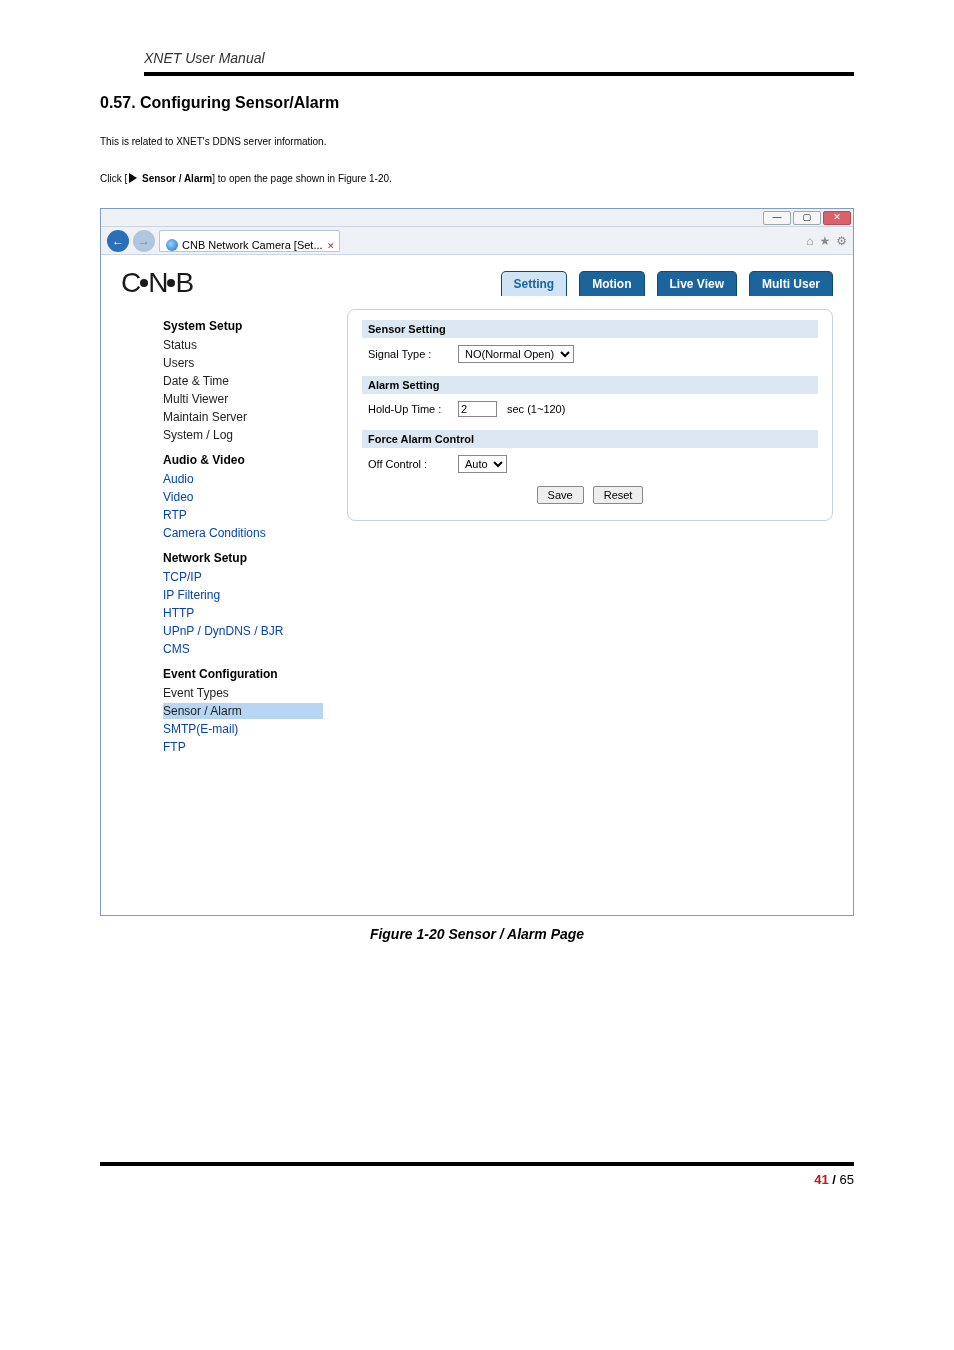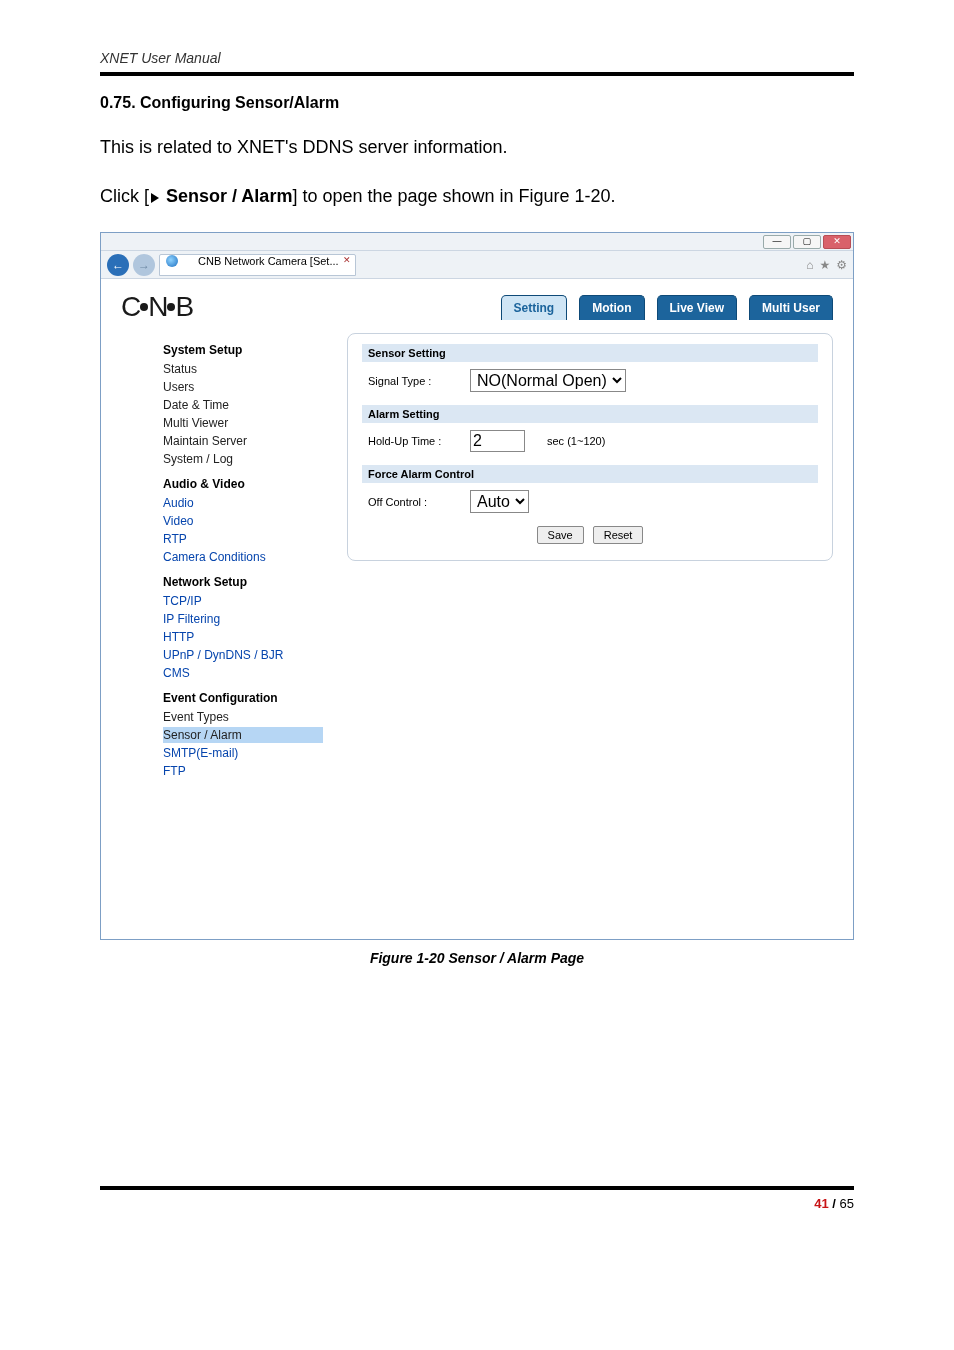--- a/index.html
+++ b/index.html
@@ -14,28 +14,29 @@
   .page {
     padding: 50px 100px 30px 100px;
   }
   .doc-header {
     font-style: italic;
     color: #333;
     font-size: 14px;
     padding-bottom: 6px;
     border-bottom: 4px solid #000;
     margin-bottom: 18px;
+    margin-left: 44px;
   }
   .section-title {
     font-weight: bold;
     font-size: 16px;
     margin: 6px 0 10px 0;
   }
   .body-text {
-    font-size: 18px;
+    font-size: 10px;
     margin: 22px 0;
     line-height: 1.5;
   }
   .tri {
     display: inline-block;
     width: 0; height: 0;
     border-top: 5px solid transparent;
     border-bottom: 5px solid transparent;
     border-left: 8px solid #000;
     margin: 0 2px 0 2px;
@@ -110,22 +111,22 @@
     font-size:0;
   }
   .url-icons { color: #777; letter-spacing: 1px; }
   .tab-box {
     height: 22px;
     background: #fff;
     border: 1px solid #b8c6d6;
     border-radius: 2px 2px 0 0;
     padding: 0 16px 0 6px;
     display: flex;
-    align-items: flex-start;
-    gap: 20px;
+    align-items: flex-end;
+    gap: 4px;
     position: relative;
     white-space: nowrap;
   }
   .tab-x { position: absolute; right: 4px; color: #a33; font-size: 9px; }
   .right-icons { margin-left: auto; color: #888; display: flex; gap: 6px; font-size: 12px; }
 
   .app-area {
     padding: 8px 20px 20px 20px;
     min-height: 660px;
   }
@@ -204,27 +205,27 @@
     background: #dbe7f3;
     color: #000;
     font-weight: bold;
     font-size: 11px;
     padding: 3px 6px;
     margin-bottom: 4px;
   }
   .frow {
     display: flex;
     align-items: center;
-    gap: 22px;
+    gap: 10px;
     padding: 3px 6px;
     font-size: 11px;
   }
   .frow .lbl { width: 80px; }
   .frow select, .frow input[type="text"] {
-    font-size: 16px;
+    font-size: 11px;
     padding: 1px 2px;
     border: 1px solid #888;
     background: #fff;
   }
   .btnrow {
     text-align: center;
     margin-top: 8px;
   }
   .btnrow button {
     font-size: 11px;
@@ -253,21 +254,21 @@
   .footer .cur { color: #c81416; font-weight: bold; }
   .footer .sep { font-weight: bold; }
 </style>
 </head>
 <body>
 
 <div class="page">
 
   <div class="doc-header">XNET User Manual</div>
 
-  <div class="section-title">0.75. Configuring Sensor/Alarm</div>
+  <div class="section-title">0.57. Configuring Sensor/Alarm</div>
 
   <div class="body-text">This is related to XNET's DDNS server information.</div>
 
   <div class="body-text">
     <span>Click [</span><span class="tri"></span>
     <strong>Sensor / Alarm</strong><span>] to open the page shown in Figure 1-20.</span>
   </div>
 
   <div class="shot">
 

